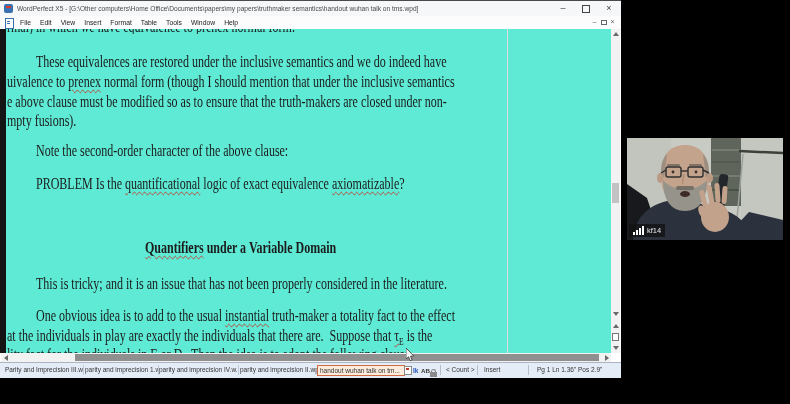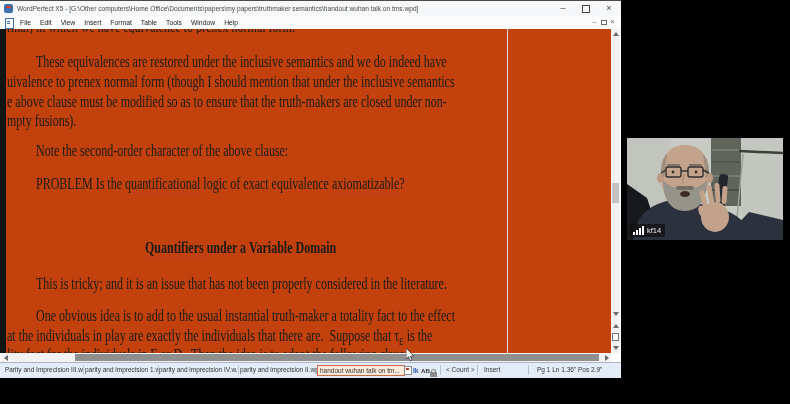--- a/index.html
+++ b/index.html
@@ -24,21 +24,21 @@
   .doc-icon{position:absolute;left:5px;top:2px;width:7px;height:9px;background:#fff;
             border:1px solid #3a6fb0;}
   .doc-icon:after{content:"";position:absolute;left:1px;top:2px;width:3px;height:1px;
                   background:#3a6fb0;box-shadow:0 2px 0 #3a6fb0;}
   .menu-items{position:absolute;left:20px;top:0;height:13px;display:flex;gap:9px;
               align-items:center;font-size:6.8px;color:#222;}
   .mini{position:absolute;top:2px;height:9px;line-height:8px;font-size:7px;color:#666;
         text-align:center;width:9px;}
   .mini-restore{position:absolute;top:4px;width:4px;height:3px;border:1px solid #666;}
   
-  #docarea{position:absolute;left:0;top:28px;width:611px;height:324px;background:#c2410c;
+  #docarea{position:absolute;left:0;top:28px;width:611px;height:324px;background:#5eead4;
            overflow:hidden;}
   .page-edge{position:absolute;left:0;top:0;width:6px;height:324px;background:#141414;}
   .margin-guide{position:absolute;left:507px;top:0;width:1px;height:324px;background:#dddddd;}
   .dline{position:absolute;white-space:pre;font-family:"Liberation Serif",serif;
          font-size:16px;color:#1b1b1b;transform:scaleX(0.75);transform-origin:0 0;}
   .dline.bold{font-weight:bold;}
   .clip{position:absolute;overflow:hidden;}
   .clip .dline{position:absolute;left:0;}
   .sq{text-decoration:underline;text-decoration-style:wavy;text-decoration-color:#c23b2e;
       text-decoration-thickness:1px;text-underline-offset:2px;}

